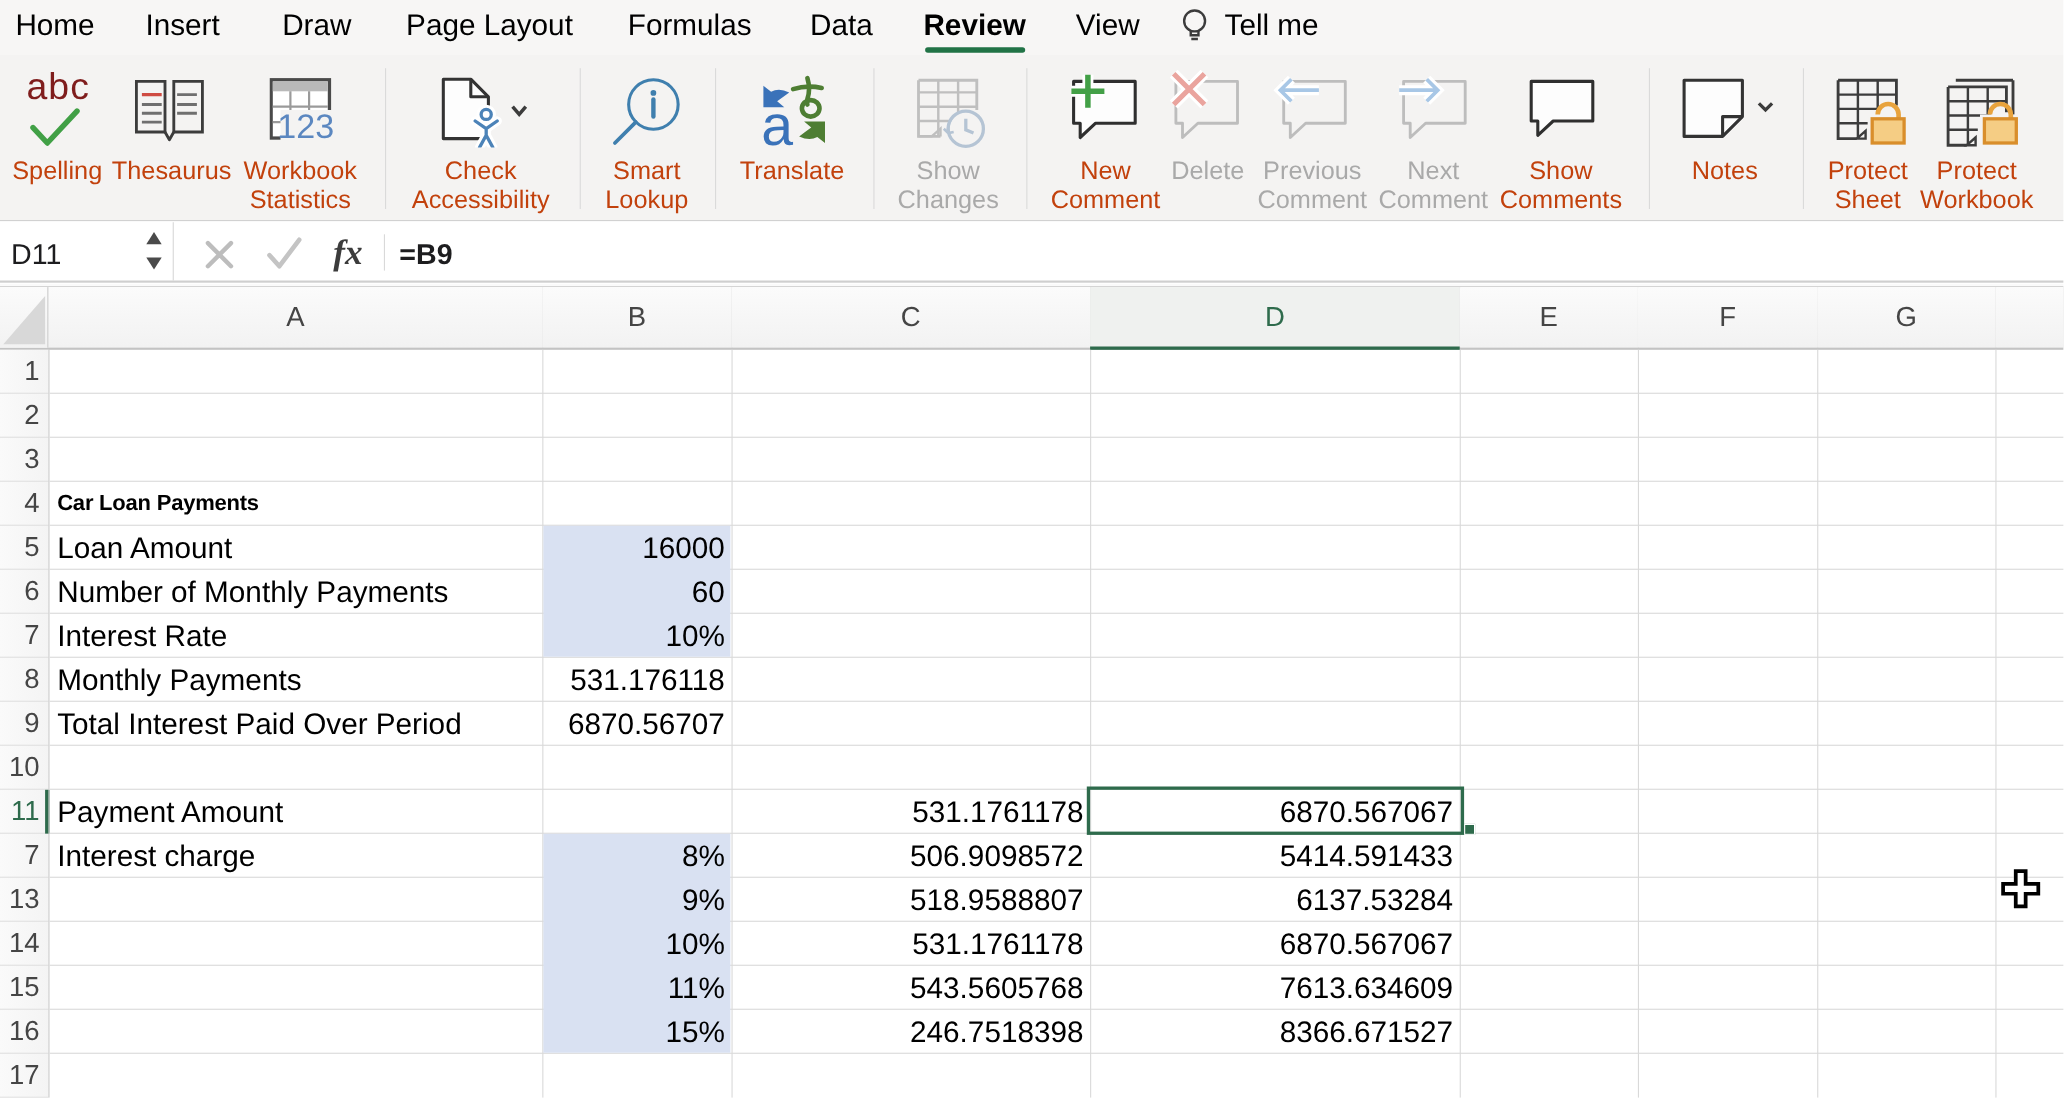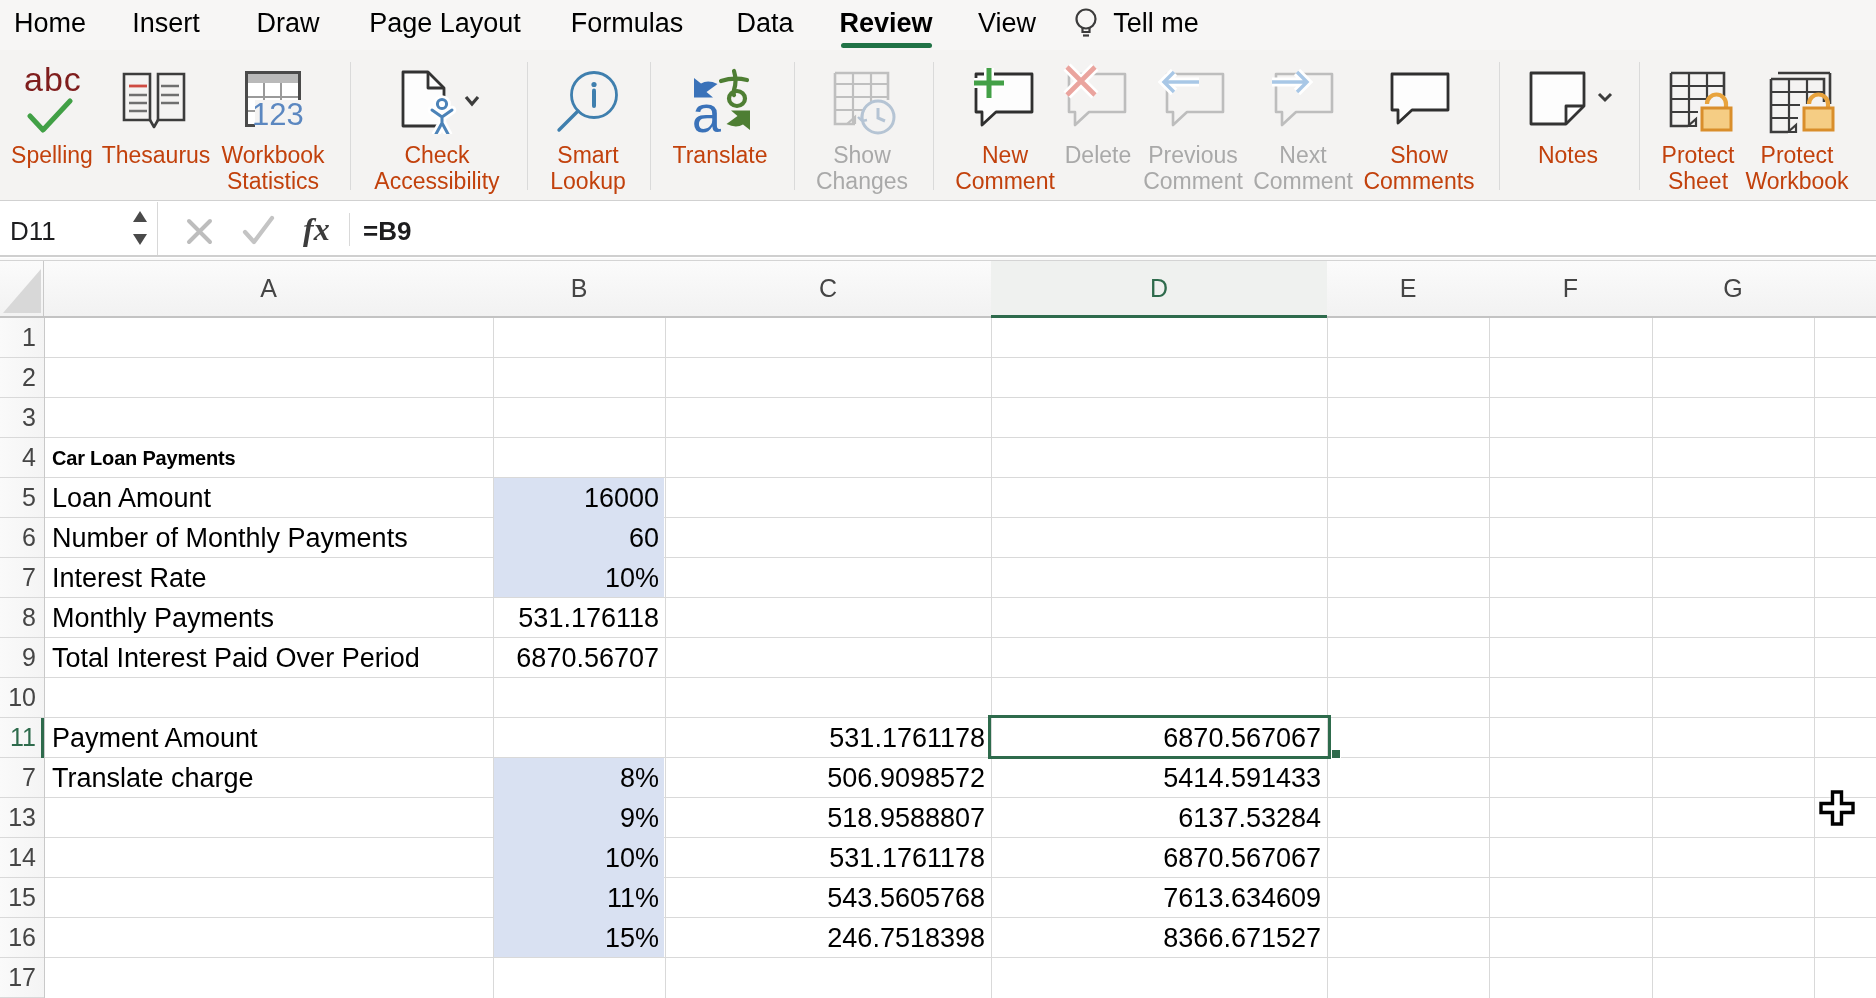--- a/index.html
+++ b/index.html
@@ -259,21 +259,21 @@
 <div class="hline" style="left:45px;top:957px;width:1831px;"></div>
 <div class="abs" style="left:494px;top:478px;width:170px;height:119px;background:#d9e1f2;"></div>
 <div class="abs" style="left:494px;top:758px;width:170px;height:199px;background:#d9e1f2;"></div>
 <div class="cell" style="left:52px;top:438px;font-weight:bold;font-size:20px;letter-spacing:-0.2px;">Car Loan Payments</div>
 <div class="cell" style="left:52px;top:478px;">Loan Amount</div>
 <div class="cell" style="left:52px;top:518px;">Number of Monthly Payments</div>
 <div class="cell" style="left:52px;top:558px;">Interest Rate</div>
 <div class="cell" style="left:52px;top:598px;">Monthly Payments</div>
 <div class="cell" style="left:52px;top:638px;">Total Interest Paid Over Period</div>
 <div class="cell" style="left:52px;top:718px;">Payment Amount</div>
-<div class="cell" style="left:52px;top:758px;">Translate charge</div>
+<div class="cell" style="left:52px;top:758px;">Interest charge</div>
 <div class="cell num" style="left:345px;top:478px;width:314px;">16000</div>
 <div class="cell num" style="left:345px;top:518px;width:314px;">60</div>
 <div class="cell num" style="left:345px;top:558px;width:314px;">10%</div>
 <div class="cell num" style="left:345px;top:598px;width:314px;">531.176118</div>
 <div class="cell num" style="left:345px;top:638px;width:314px;">6870.56707</div>
 <div class="cell num" style="left:345px;top:758px;width:314px;">8%</div>
 <div class="cell num" style="left:345px;top:798px;width:314px;">9%</div>
 <div class="cell num" style="left:345px;top:838px;width:314px;">10%</div>
 <div class="cell num" style="left:345px;top:878px;width:314px;">11%</div>
 <div class="cell num" style="left:345px;top:918px;width:314px;">15%</div>

